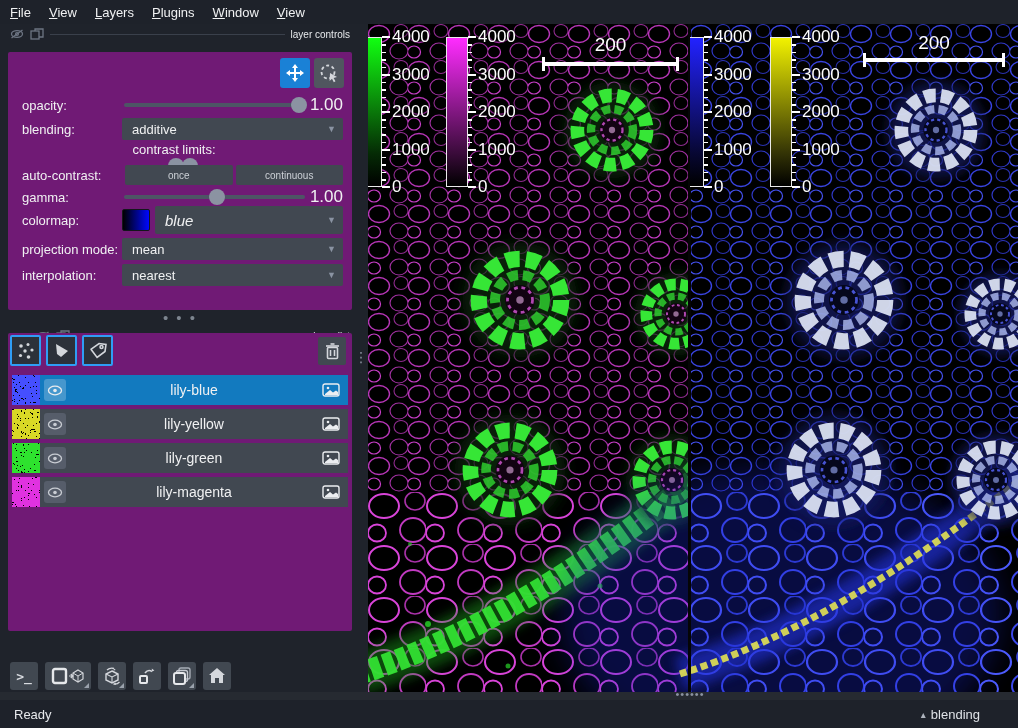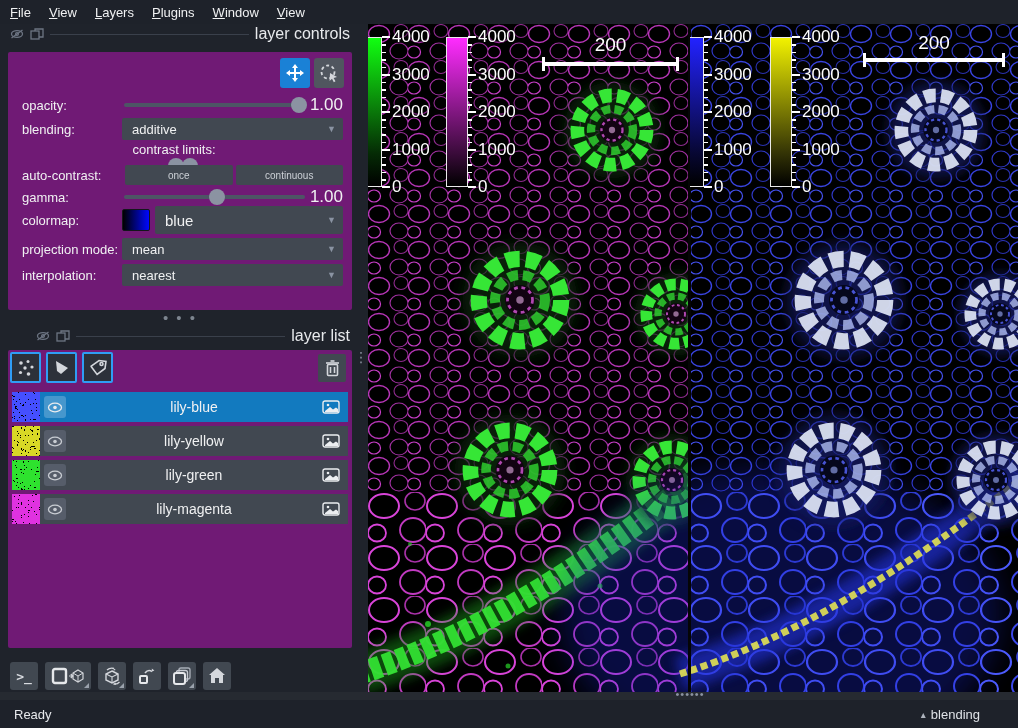--- a/index.html
+++ b/index.html
@@ -11,46 +11,46 @@
   .menubar { position:absolute; left:0; top:0; width:1018px; height:24px; background:#1e222a;
              display:flex; align-items:center; gap:18px; padding-left:10px; z-index:5;}
   .menu-item { display:inline-block; font-size:13px; color:#f0f1f2; cursor:default; }
   .menu-item::first-letter { text-decoration:underline; }
 
   
   .dock { position:absolute; left:0; top:24px; width:368px; height:676px; background:#1f232b; }
   .dock-header { position:absolute; left:0; width:360px; height:20px; display:flex; align-items:center;
                  gap:6px; padding:0 10px; }
   .dock-header .hline { flex:1; height:1px; background:#3a404b; }
-  .dock-title { font-size:16px; color:#e7e9ec; }
+  .dock-title { font-size:10px; color:#e7e9ec; }
   .hdr-ic { width:14px; height:12px; flex:none; }
 
   .panel { position:absolute; left:8px; width:344px; background:#701a75; border-radius:2px; }
   .panel-controls { top:28px; height:258px; }
-  .panel-layers   { top:326px; height:298px;text-decoration:underline; }
+  .panel-layers   { top:309px; height:298px;text-decoration:underline; }
 
   
   .crow { position:absolute; left:14px; right:9px; display:flex; align-items:center; }
   .clabel { width:100px; flex:none; font-size:13px; color:#f0f1f2; }
   .cvalue { width:36px; flex:none; text-align:right; font-size:17px; color:#f0f1f2; }
 
   .mode-btns { position:absolute; top:6px; right:8px; display:flex; gap:4px; }
   .mode-btn { width:30px; height:30px; border-radius:3px; background:#50565f; display:flex;
               align-items:center; justify-content:center; }
   .mode-btn.active { background:#1a81d6; }
 
   .slider { position:relative; flex:1; height:18px; }
   .slider .track { position:absolute; left:2px; right:2px; top:7px; height:4px; background:#4d5565; border-radius:2px; }
   .slider .hiline { position:absolute; left:2px; right:2px; top:8px; height:2px; background:#3d7099; }
   .slider .handle { position:absolute; top:1px; width:16px; height:16px; border-radius:50%; background:#8b93a2; }
 
   .dd { position:relative; flex:1; height:22px; background:#414851; border-radius:2px;
         display:flex; align-items:center; padding:0 22px 0 10px; font-size:13px; color:#f0f1f2; }
   .dd .arrow { position:absolute; right:7px; top:50%; transform:translateY(-50%); font-size:9px; color:#8a93a2; }
-  .dd.big { height:28px; font-size:15px; }
+  .dd.big { height:28px; font-size:15px;font-style:italic; }
 
   .acbtn { flex:1; height:20px; background:#414851; border:none; border-radius:2px;
            color:#ccd0d6; font-size:10px; font-family:"Liberation Sans",sans-serif; }
   .cswatch { width:28px; height:22px; flex:none; border-radius:2px; margin-right:5px;
              background:linear-gradient(to right,#000,#0008ff); border:1px solid #14161b; }
 
   .dots-h { position:absolute; left:0; width:360px; top:290px; text-align:center; color:#7d858f;
             font-size:15px; letter-spacing:2px; line-height:8px; }
 
   

